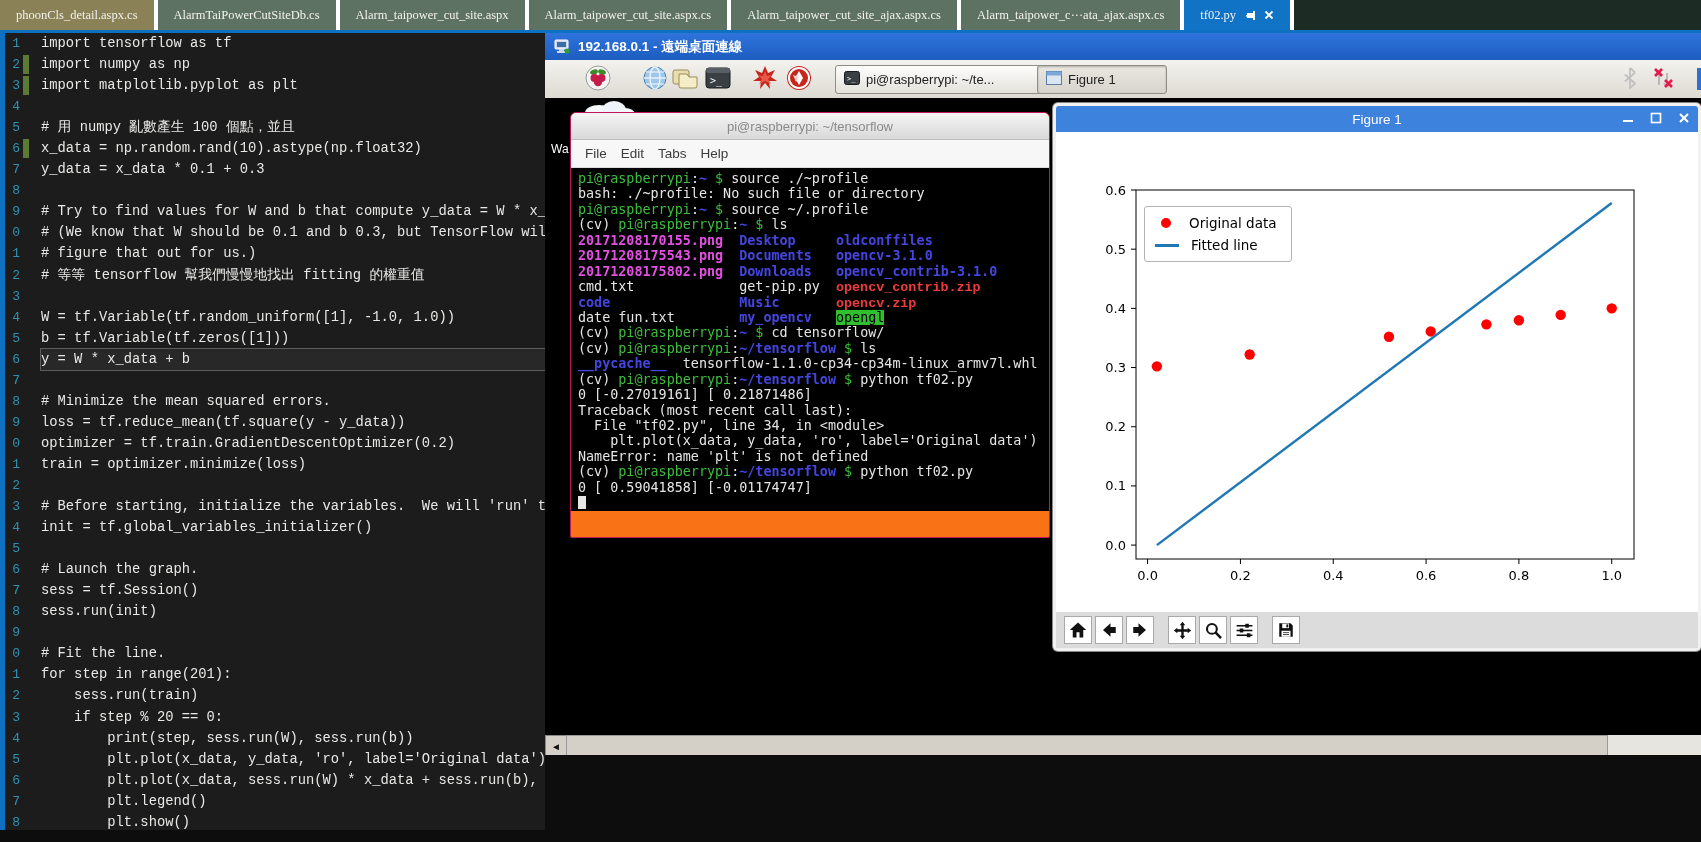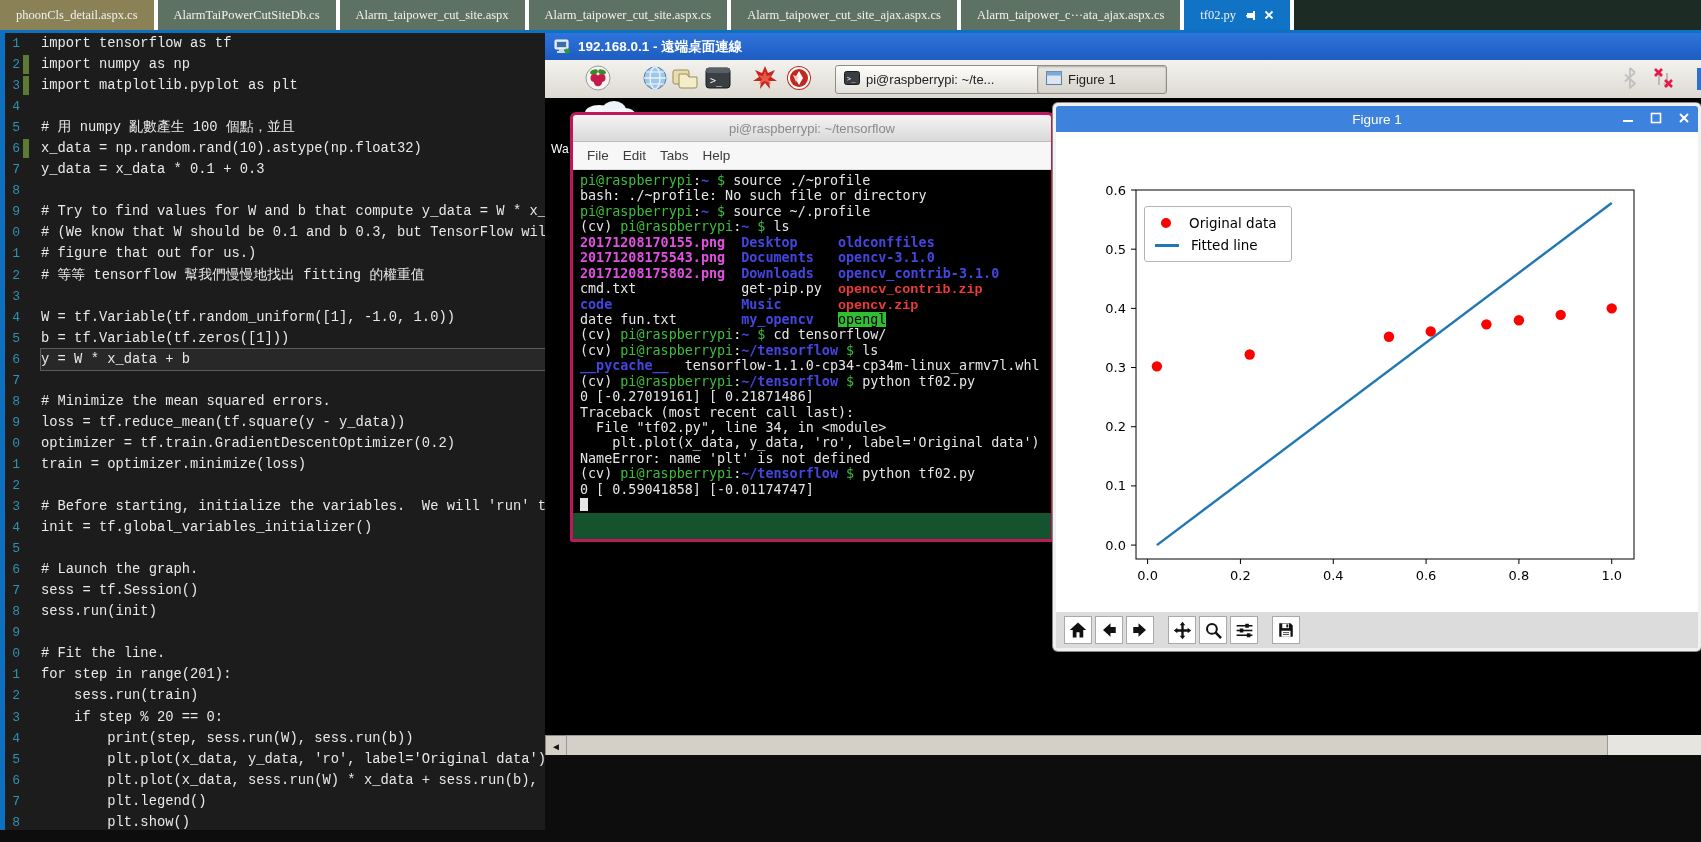--- a/index.html
+++ b/index.html
@@ -37,21 +37,21 @@
            border:1px solid #8f8d86;border-radius:3px;display:flex;align-items:center;gap:6px;
            padding:0 8px;font:13px "Liberation Sans",sans-serif;color:#222;overflow:hidden;white-space:nowrap;}
   .taskbtn.pressed{background:linear-gradient(#e9e7e0,#d6d4cc);box-shadow:inset 0 1px 2px rgba(0,0,0,.25);}
   .tray{position:absolute;top:7px;display:flex;}
   
   #desktop{position:absolute;left:545px;top:98px;width:1156px;height:637px;background:#000;overflow:hidden;}
   #cloud{position:absolute;left:36px;top:0px;}
   #wastebasket-label{position:absolute;left:6px;top:44px;color:#fff;font:12px "Liberation Sans",sans-serif;}
   
   #terminal{position:absolute;left:25px;top:14px;width:478px;height:424px;z-index:2;
-            background:#14532d;border:3px solid #be185d;border-radius:6px 6px 2px 2px;overflow:hidden;}
+            background:#f97316;border:1px solid #be185d;border-radius:6px 6px 2px 2px;overflow:hidden;}
   #term-titlebar{height:26px;background:linear-gradient(#f4f4f4,#d9d9d9);border-bottom:1px solid #bdbdbd;
                  display:flex;align-items:center;justify-content:center;
                  color:#8a8a8a;font:13px "Liberation Sans",sans-serif;}
   #term-menubar{height:27px;background:#f7f7f7;border-bottom:1px solid #ddd;display:flex;align-items:center;
                 color:#3c3c3c;font:13.5px "Liberation Sans",sans-serif;}
   #term-menubar span{margin-left:14px;}
   #term-body{background:#000;padding:3px 0 0 7px;}
   .tline{height:15.45px;line-height:15.45px;white-space:pre;font-family:"DejaVu Sans Mono",monospace;
          font-size:13.4px;color:#e6e6e6;overflow:hidden;}
   .tc-p{color:#3cbe3c;font-weight:normal;}

